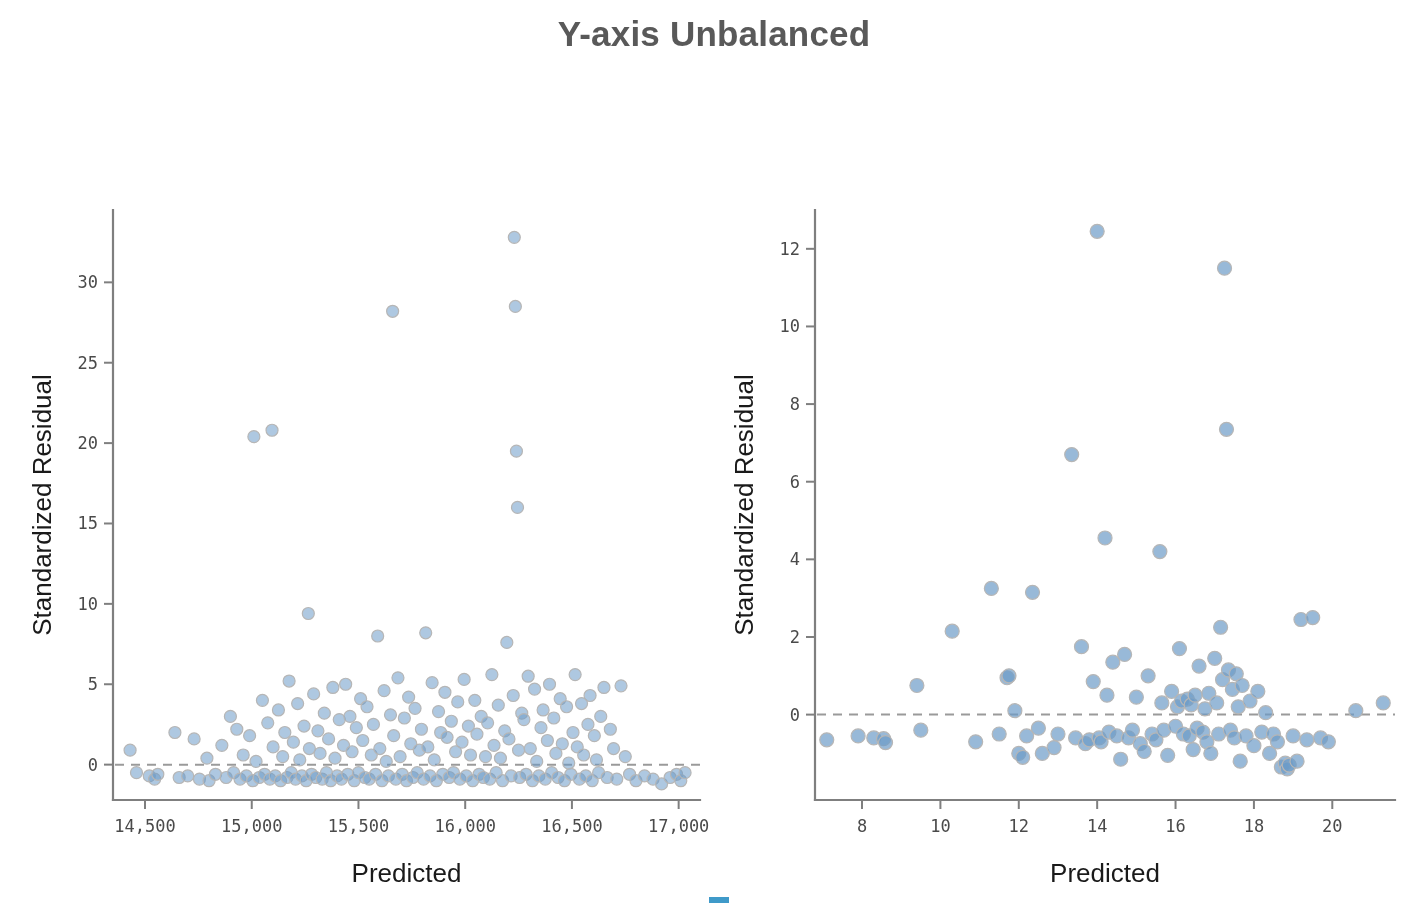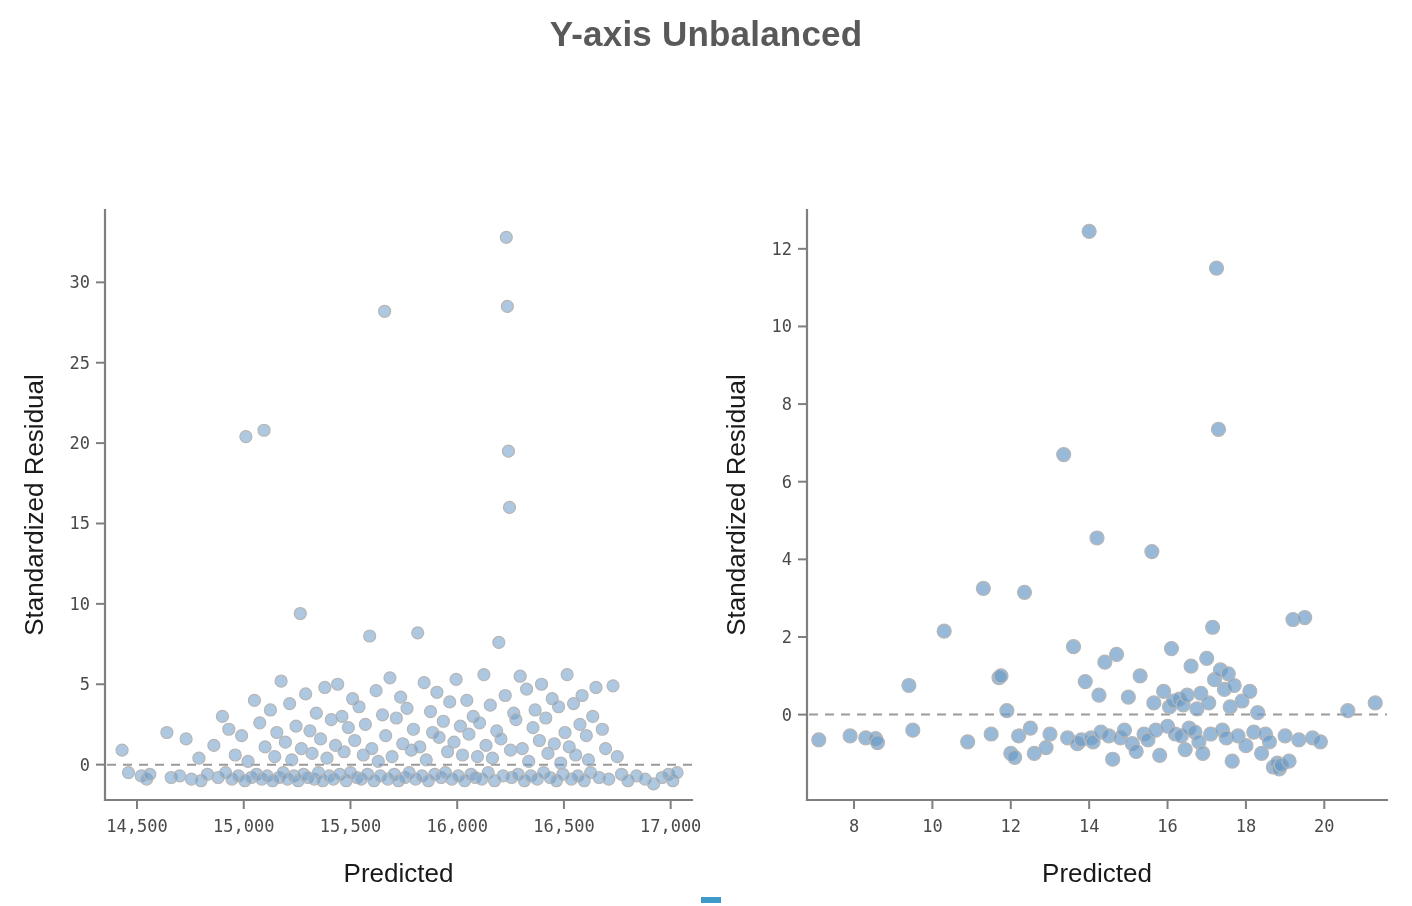--- a/index.html
+++ b/index.html
@@ -11,20 +11,21 @@
     width: 1412px;
     height: 906px;
     font-family: "Liberation Sans", sans-serif;
     position: relative;
     overflow: hidden;
   }
   #slide {
     position: absolute;
     inset: 0;
     background: #ffffff;
+    margin-left: 8px;
   }
   #title {
     position: absolute;
     top: 14px;
     left: 0;
     width: 1412px;
     text-align: center;
     font-size: 35px;
     font-weight: 700;
     color: #595959;

